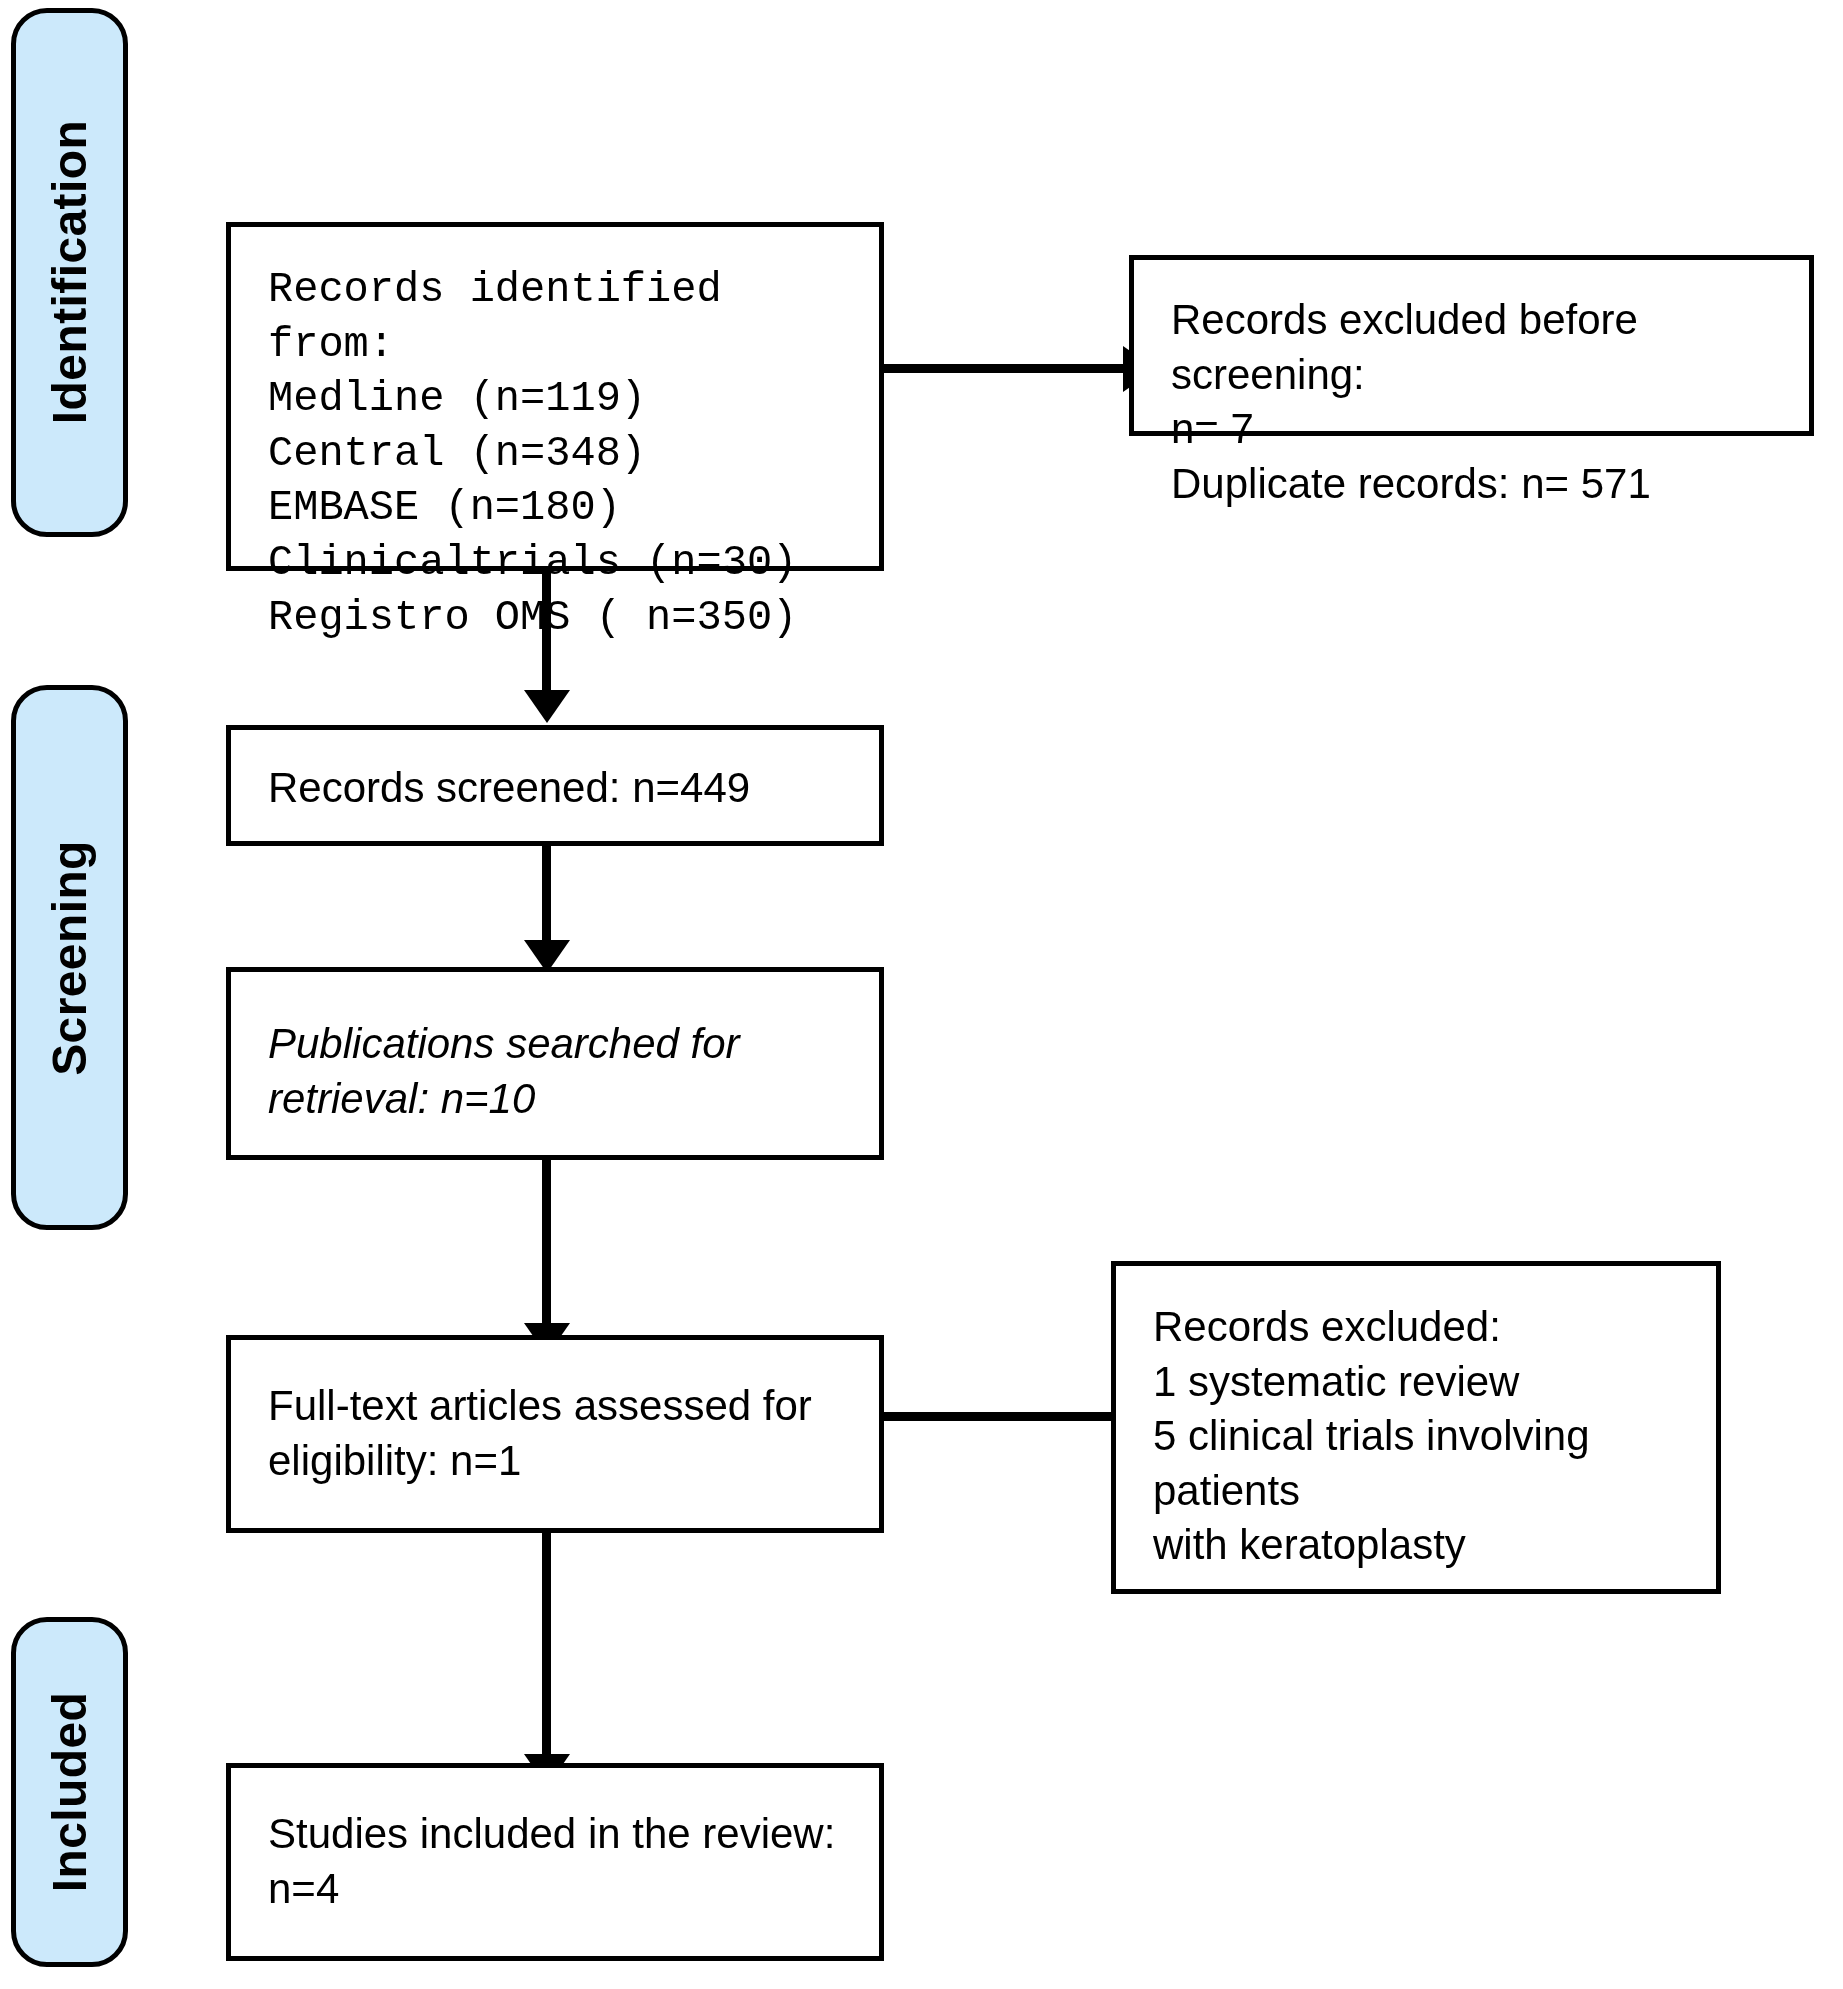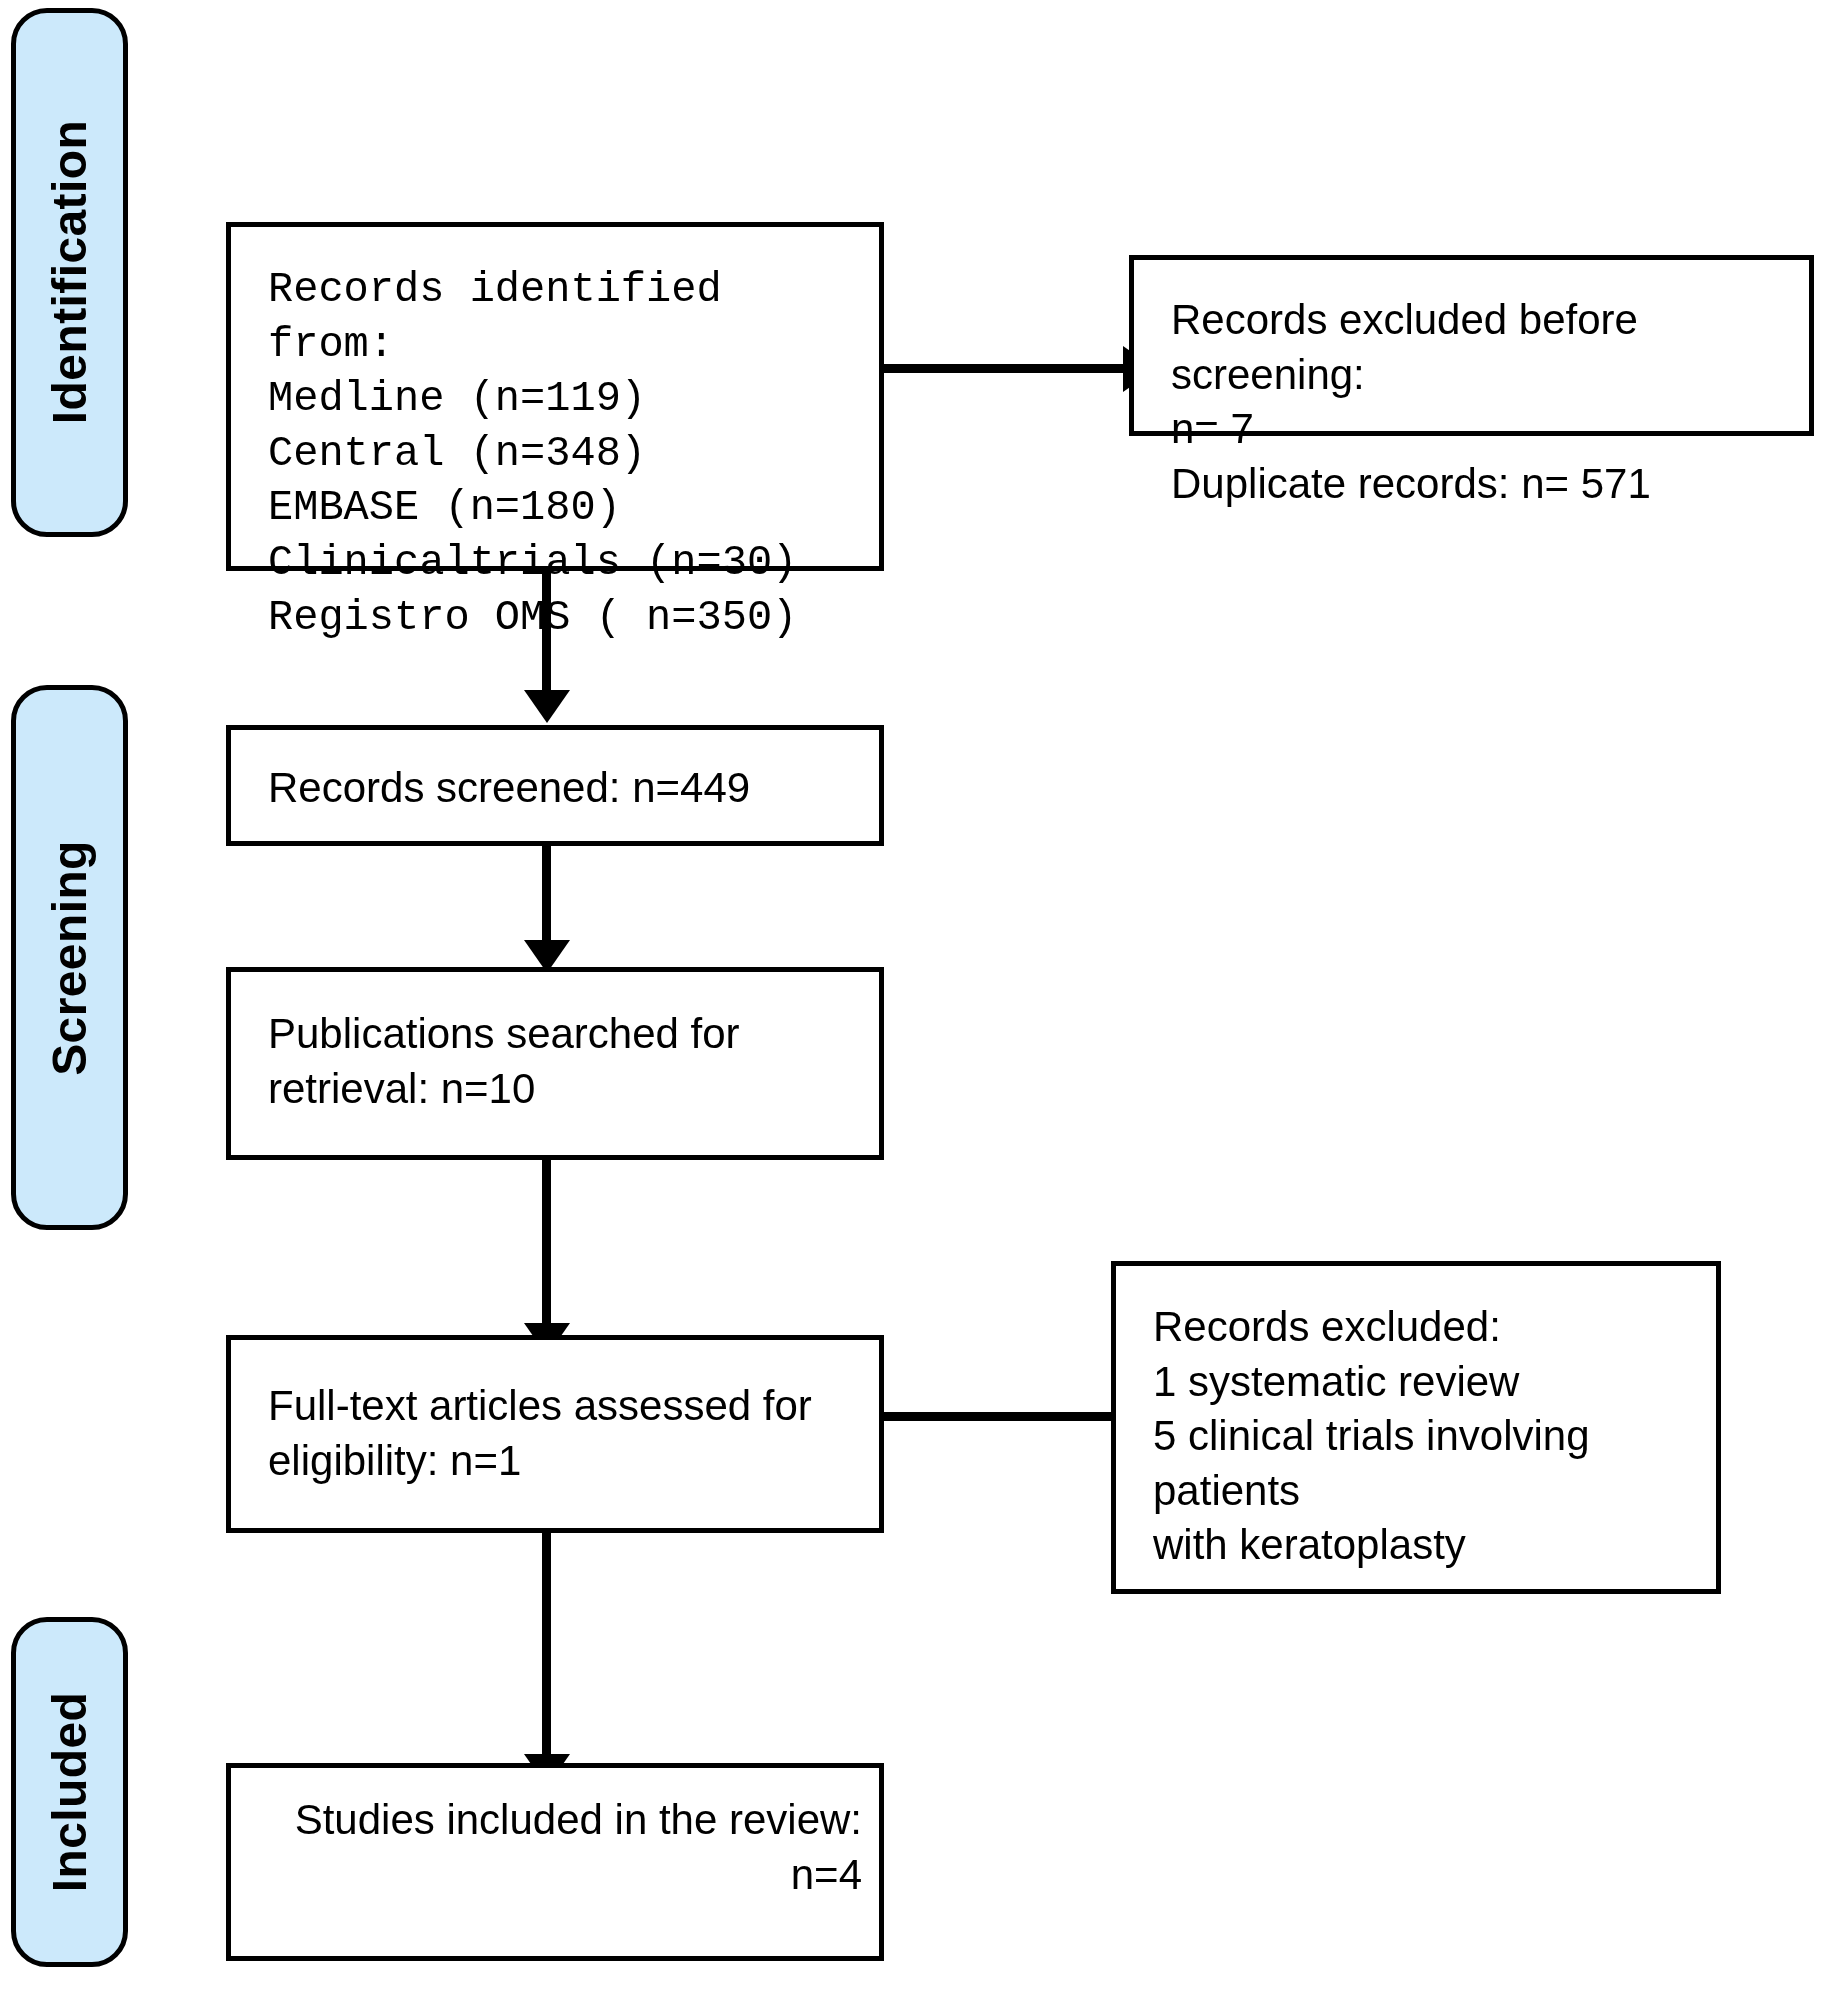--- a/index.html
+++ b/index.html
@@ -127,35 +127,35 @@
     <div class="flow-box-text" style="top:33px;">Records excluded before screening:
 n= 7
 Duplicate records: n= 571</div>
   </div>
 
   <div class="flow-box" style="left:226px; top:725px; width:658px; height:121px;padding-left:16px;">
     <div class="flow-box-text" style="top:31px;">Records screened: n=449</div>
   </div>
 
   <div class="flow-box" style="left:226px; top:967px; width:658px; height:193px;">
-    <div class="flow-box-text" style="top:35px;">Publications searched for
+    <div class="flow-box-text" style="top:45px;font-style:italic;">Publications searched for
 retrieval: n=10</div>
   </div>
 
   <div class="flow-box" style="left:226px; top:1335px; width:658px; height:198px;">
     <div class="flow-box-text" style="top:39px;">Full-text articles assessed for
 eligibility: n=1</div>
   </div>
 
   <div class="flow-box" style="left:1111px; top:1261px; width:610px; height:333px;">
     <div class="flow-box-text" style="top:34px;">Records excluded:
 1 systematic review
 5 clinical trials involving patients
 with keratoplasty</div>
   </div>
 
   <div class="flow-box" style="left:226px; top:1763px; width:658px; height:198px;">
-    <div class="flow-box-text" style="top:25px;text-align:right;">Studies included in the review:
+    <div class="flow-box-text" style="top:39px;">Studies included in the review:
 n=4</div>
   </div>
 
 </div>
 
 
 </body></html>

